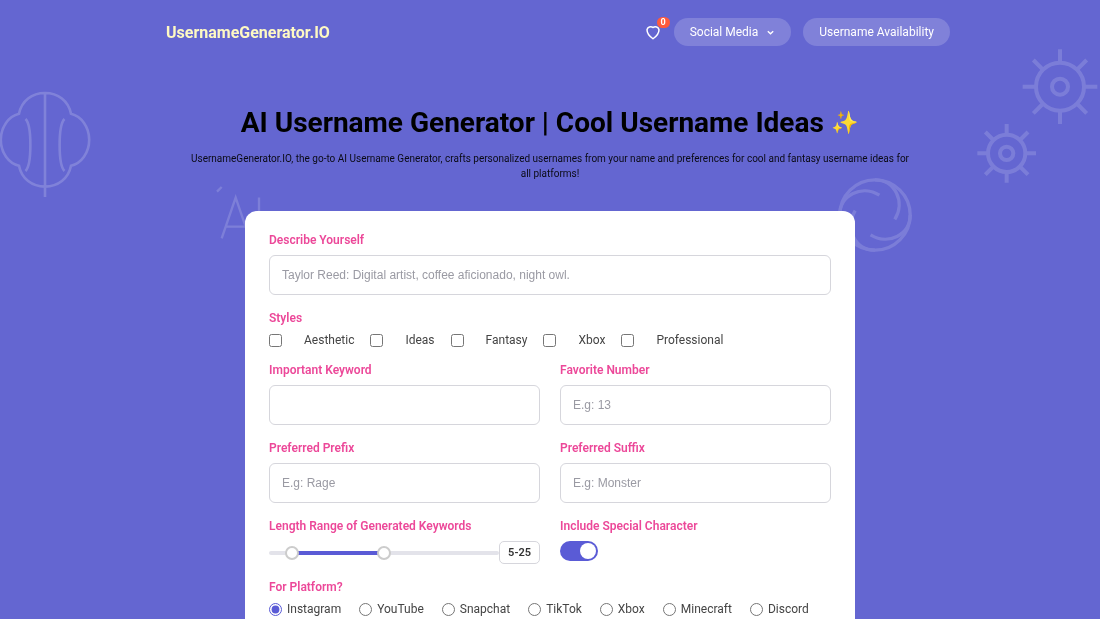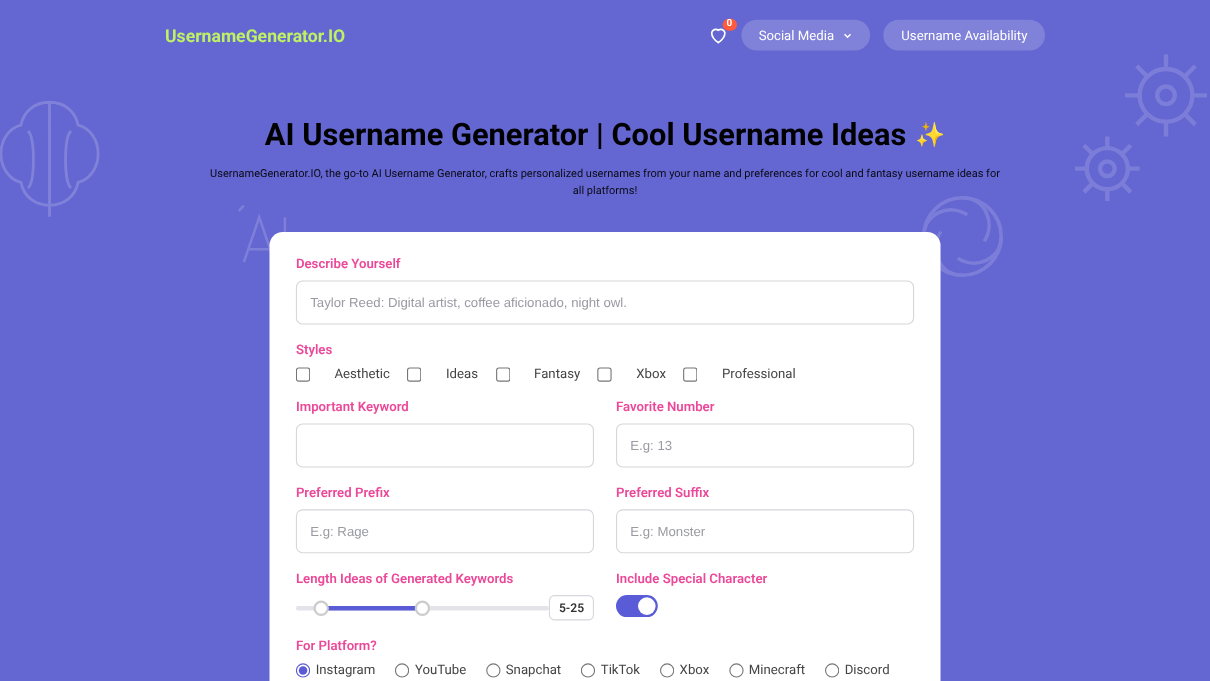--- a/index.html
+++ b/index.html
@@ -14,21 +14,21 @@
   
   .bg-brain { position:absolute; left:-20px; top:80px; opacity:.18; fill:none; stroke:#fff; stroke-width:2; }
   .bg-ai { position:absolute; left:210px; top:180px; opacity:.16; }
   .bg-openai { position:absolute; right:170px; top:160px; opacity:.15; }
   .bg-gears { position:absolute; right:-20px; top:40px; opacity:.15; }
 
   .header {
     display:flex; align-items:center; justify-content:space-between;
     padding: 18px 150px 0 150px;
   }
-  .logo { color:#bef264; font-weight:700; font-size:16px; }
+  .logo { color:#fef9c3; font-weight:700; font-size:16px;margin-left:16px; }
   .header-right { display:flex; align-items:center; gap:12px; }
   .heart-wrap { position:relative; display:flex; align-items:center; cursor:pointer; }
   .heart-icon { width:18px; height:18px; fill:none; stroke:#fff; stroke-width:2; }
   .badge {
     position:absolute; top:-6px; right:-8px;
     background:#ff5a3c; color:#fff; font-size:9px; font-weight:700;
     border-radius:8px; padding:1px 4px; line-height:1;
   }
   .pill {
     background: rgba(255,255,255,0.18);
@@ -199,21 +199,21 @@
       <input class="text-input" placeholder="E.g: Rage" style="">
     </div>
     <div class="col">
       <label class="label">Preferred Suffix</label>
       <input class="text-input" placeholder="E.g: Monster" style="">
     </div>
   </div>
 
   <div class="section two-col">
     <div class="col">
-      <label class="label">Length Ideas of Generated Keywords</label>
+      <label class="label">Length Range of Generated Keywords</label>
       <div class="slider-row">
         <div class="slider-track">
           <div class="slider-fill"></div>
           <div class="slider-thumb" style="left:10%"></div>
           <div class="slider-thumb" style="left:50%"></div>
         </div>
         <div class="range-badge">5-25</div>
       </div>
     </div>
     <div class="col">

